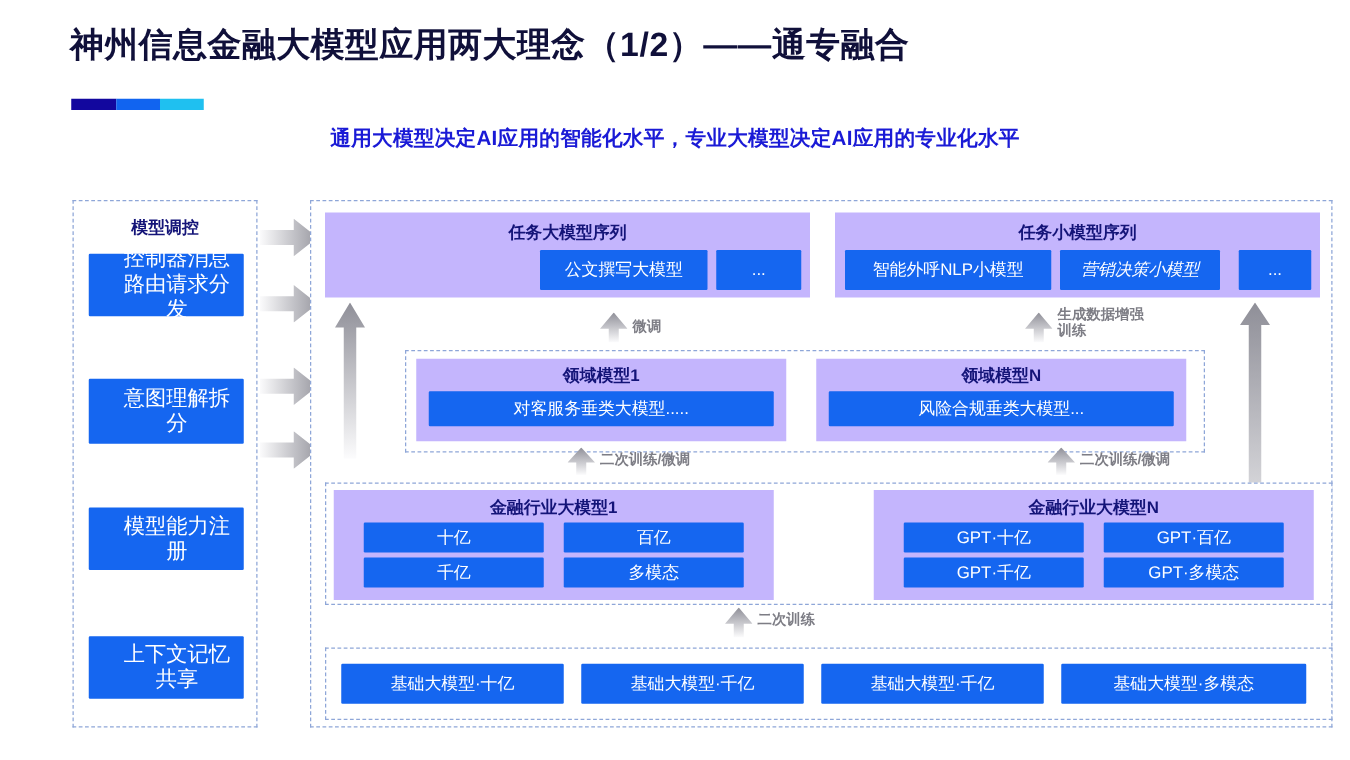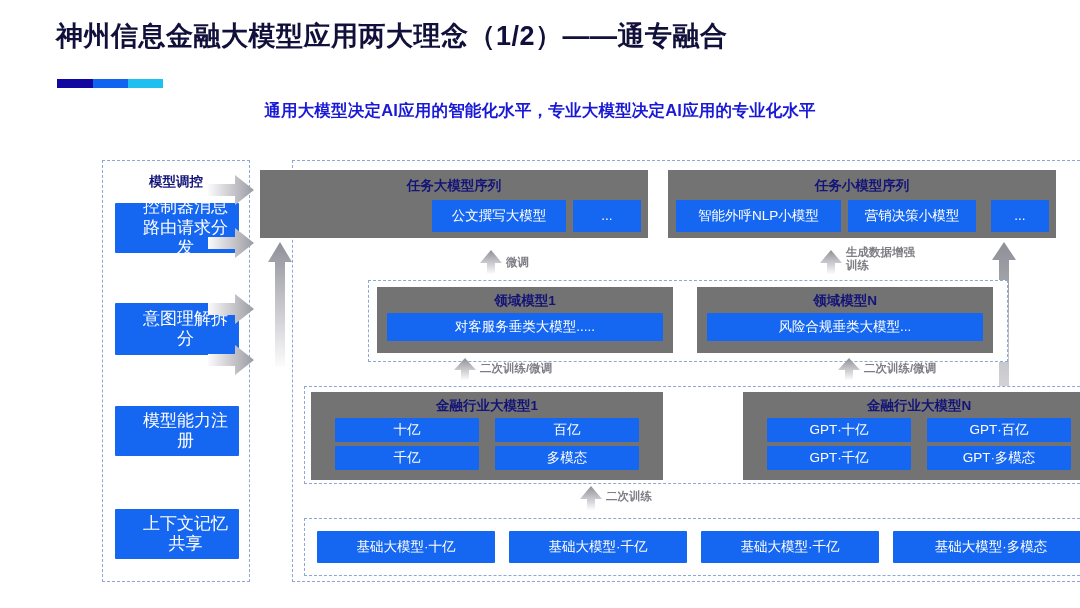--- a/index.html
+++ b/index.html
@@ -38,22 +38,22 @@
     font-size: 15px; font-weight: 700; color: #1a1a1a; letter-spacing: 1px;
   }
 
   .subtitle {
     position: absolute; left: 0; top: 100px; width: 1080px;
     text-align: center; font-size: 16.5px; font-weight: 700;
     color: #1a1ad6; letter-spacing: 0.2px;
   }
 
   
-  .dashed { border: 1px dashed #8ea6d8; background: #ffffff; position: absolute; margin-left: 44px; }
-  .panel-grey { background: #737373; position: absolute; }
+  .dashed { border: 1px dashed #8ea6d8; background: #ffffff; position: absolute; }
+  .panel-grey { background: #c4b5fd; position: absolute; }
   .grp-title {
     position: absolute; width: 100%; text-align: center;
     font-size: 13.5px; font-weight: 700; color: #141478;
   }
   .bluebox {
     position: absolute; background: #1566f0; color: #ffffff;
     display: flex; align-items: center; justify-content: center;
     text-align: center; font-size: 13.5px; line-height: 1.16;
     border-radius: 1px; padding: 0 3px;
   }
@@ -123,21 +123,21 @@
 
   <div class="panel-grey" style="left:260px;top:170px;width:388px;height:68px;">
     <div class="grp-title" style="top:7px;">任务大模型序列</div>
     <div class="bluebox" style="left:172px;top:30px;width:134px;height:32px;">公文撰写大模型</div>
     <div class="bluebox" style="left:313px;top:30px;width:68px;height:32px;">...</div>
   </div>
 
   <div class="panel-grey" style="left:668px;top:170px;width:388px;height:68px;">
     <div class="grp-title" style="top:7px;">任务小模型序列</div>
     <div class="bluebox" style="left:8px;top:30px;width:165px;height:32px;">智能外呼NLP小模型</div>
-    <div class="bluebox" style="left:180px;top:30px;width:128px;height:32px;">营销决策小模型</div>
+    <div class="bluebox" style="left:180px;top:30px;width:128px;height:32px;font-style:italic;">营销决策小模型</div>
     <div class="bluebox" style="left:323px;top:30px;width:58px;height:32px;">...</div>
   </div>
 
   <svg class="uarrow" style="left:268px;top:242px;width:24px;height:125px;" viewBox="0 0 24 125" preserveAspectRatio="none">
     <defs>
         <linearGradient id="gu1" x1="0" y1="1" x2="0" y2="0">
       <stop offset="0" stop-color="#fcfcfd"></stop>
           <stop offset="1" stop-color="#8f8f98"></stop>
         </linearGradient>
       </defs>

